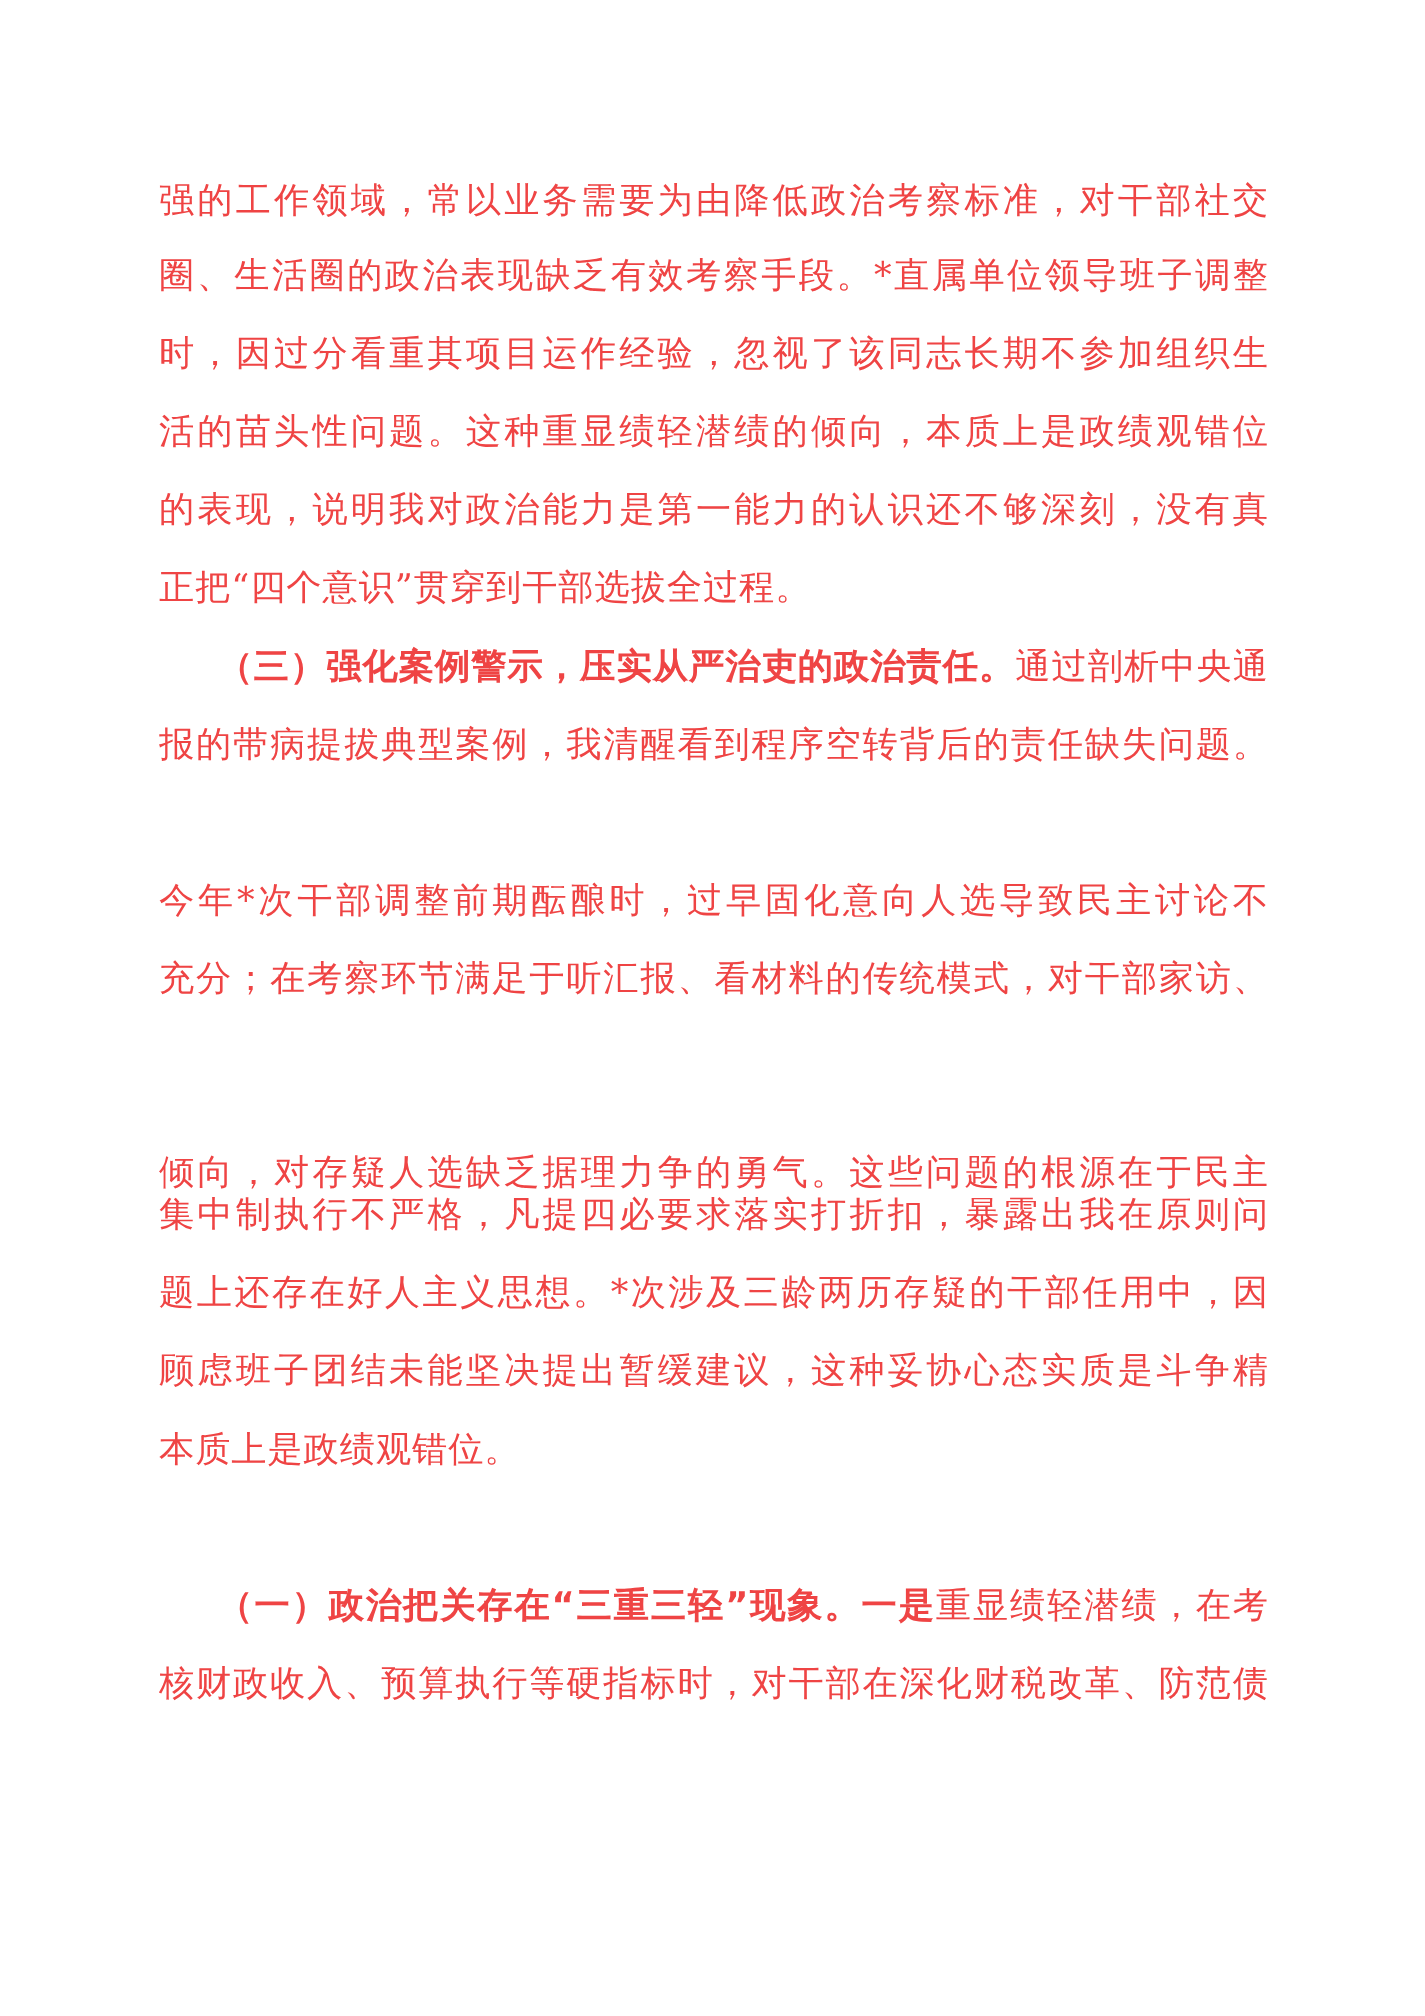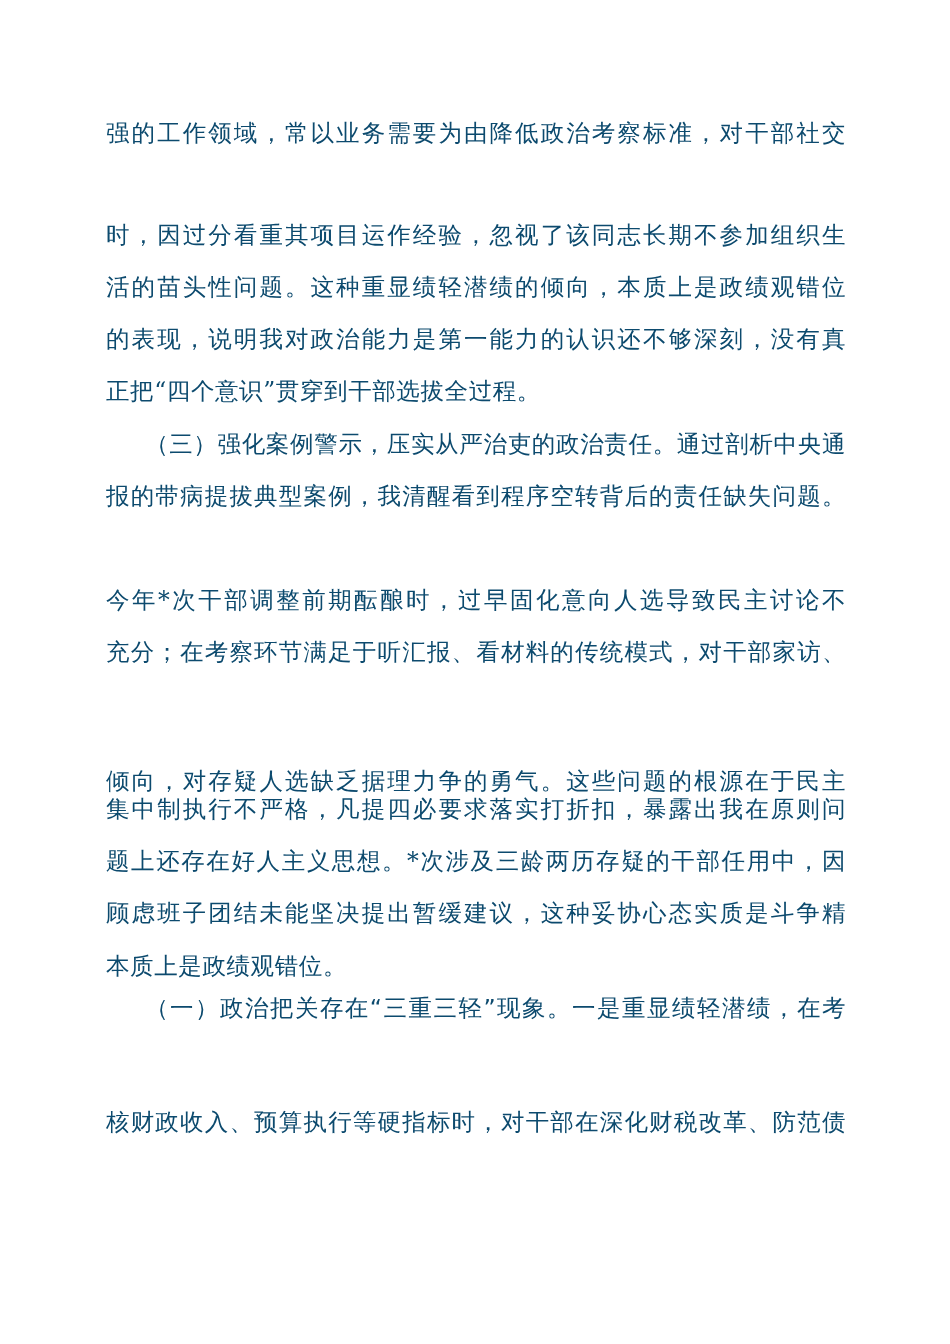--- a/index.html
+++ b/index.html
@@ -6,38 +6,41 @@
   body { width: 950px; height: 1344px; position: relative; overflow: hidden; }
   .page { position: absolute; left: 0; top: 0; width: 950px; height: 1344px; background: #fff; }
   .line {
     position: absolute;
     left: 106px;
     width: 740px;
     height: 30px;
     line-height: 30px;
     font-family: "DejaVu Serif", "Liberation Serif", serif;
     font-size: 23.5px;
-    color: #0c4a6e;
+    color: #ef4444;
     white-space: nowrap;
     letter-spacing: 0.6px;
     text-align: justify;
     text-align-last: justify;
   }
   .line.last { text-align-last: left; }
   .line.indent { left: 145px; width: 701px; }
-  .b { font-weight: normal; font-family: "DejaVu Sans", "Liberation Sans", sans-serif; }
+  .b { font-weight: bold; font-family: "DejaVu Sans", "Liberation Sans", sans-serif; }
   .heading { font-weight: bold; font-family: "DejaVu Sans", "Liberation Sans", sans-serif; text-align-last: left; }
 </style>
 </head>
 <body>
 
 <div class="page">
 
   <div class="line" style="top:118px">
     <span>强的工作领域，常以业务需要为由降低政治考察标准，对干部社交</span>
+  </div>
+  <div class="line" style="top:168px">
+    <span>圈、生活圈的政治表现缺乏有效考察手段。*直属单位领导班子调整</span>
   </div>
   <div class="line" style="top:220px">
     <span>时，因过分看重其项目运作经验，忽视了该同志长期不参加组织生</span>
   </div>
   <div class="line" style="top:272px">
     <span>活的苗头性问题。这种重显绩轻潜绩的倾向，本质上是政绩观错位</span>
   </div>
   <div class="line" style="top:324px">
     <span>的表现，说明我对政治能力是第一能力的认识还不够深刻，没有真</span>
   </div>
@@ -67,20 +70,20 @@
     <span>题上还存在好人主义思想。*次涉及三龄两历存疑的干部任用中，因</span>
   </div>
   <div class="line" style="top:898px">
     <span>顾虑班子团结未能坚决提出暂缓建议，这种妥协心态实质是斗争精</span>
   </div>
   <div class="line last" style="top:951px">
     <span>本质上是政绩观错位。</span>
   </div>
 
 
-  <div class="line indent" style="top:993px">
+  <div class="line indent" style="top:1055px">
     <span class="b">（一）政治把关存在“三重三轻”现象。</span><span class="b">一是</span><span>重显绩轻潜绩，在考</span>
   </div>
   <div class="line" style="top:1107px">
     <span>核财政收入、预算执行等硬指标时，对干部在深化财税改革、防范债</span>
   </div>
 
 </div>
 
 </body></html>

